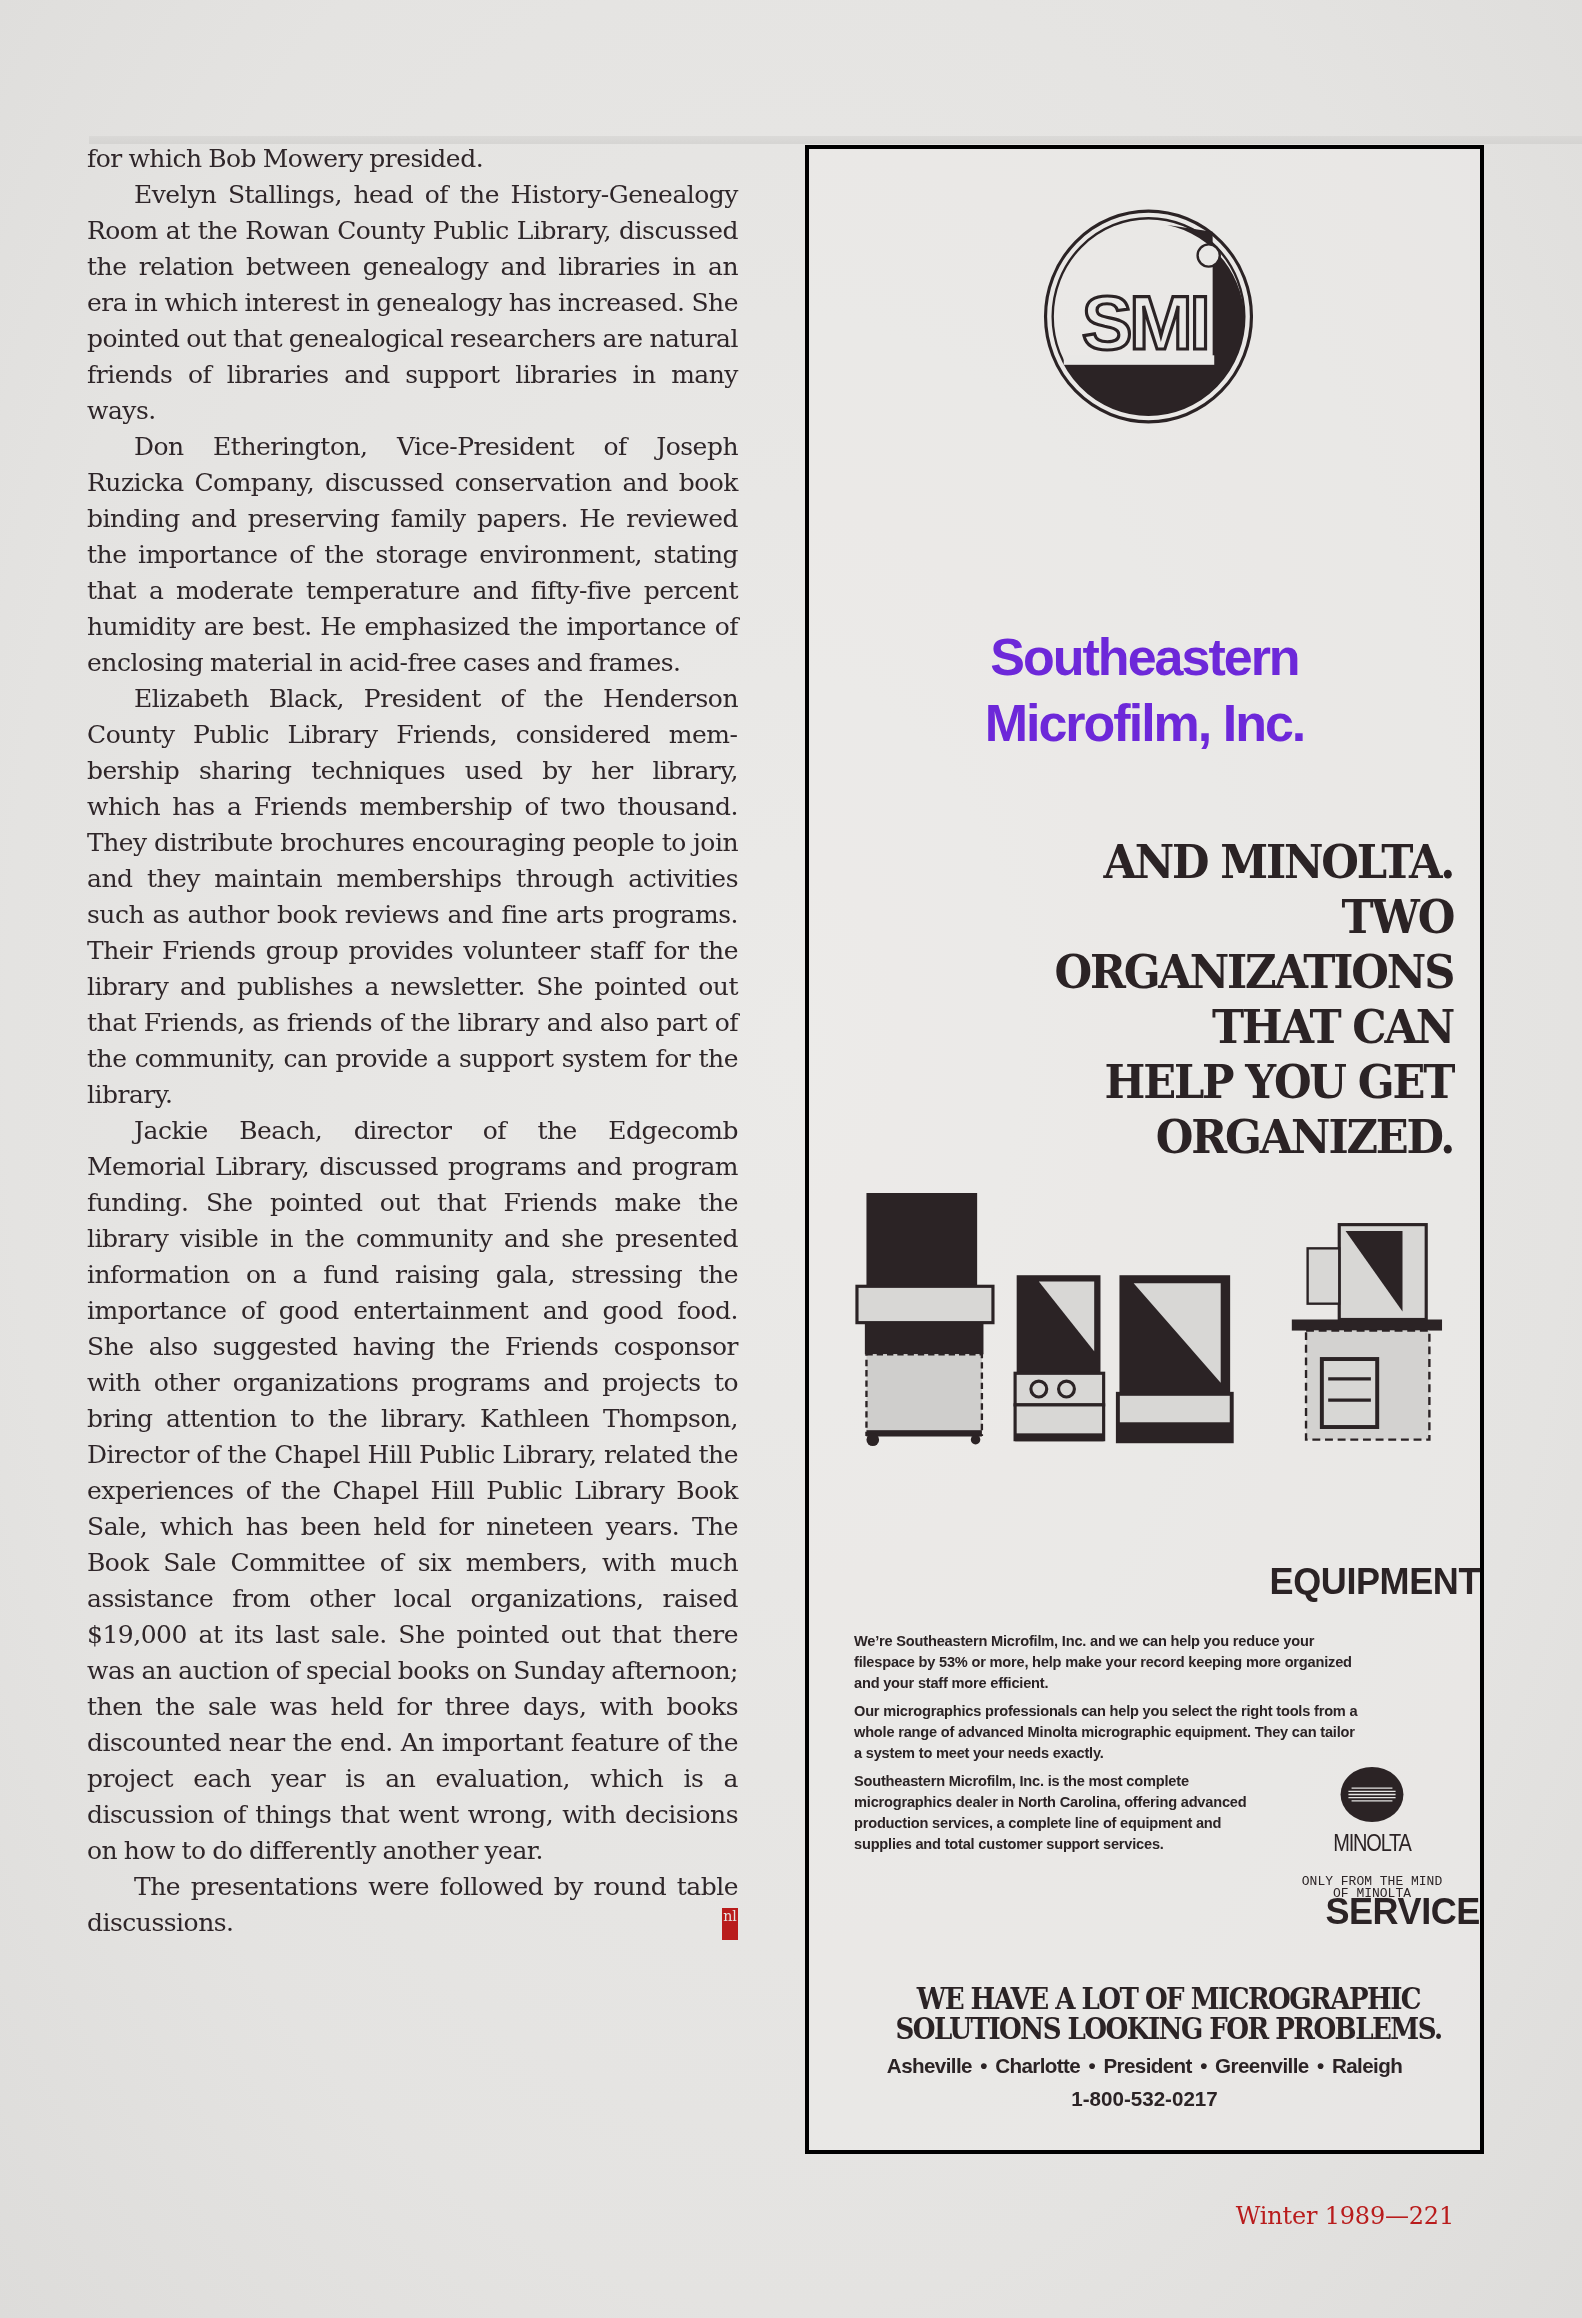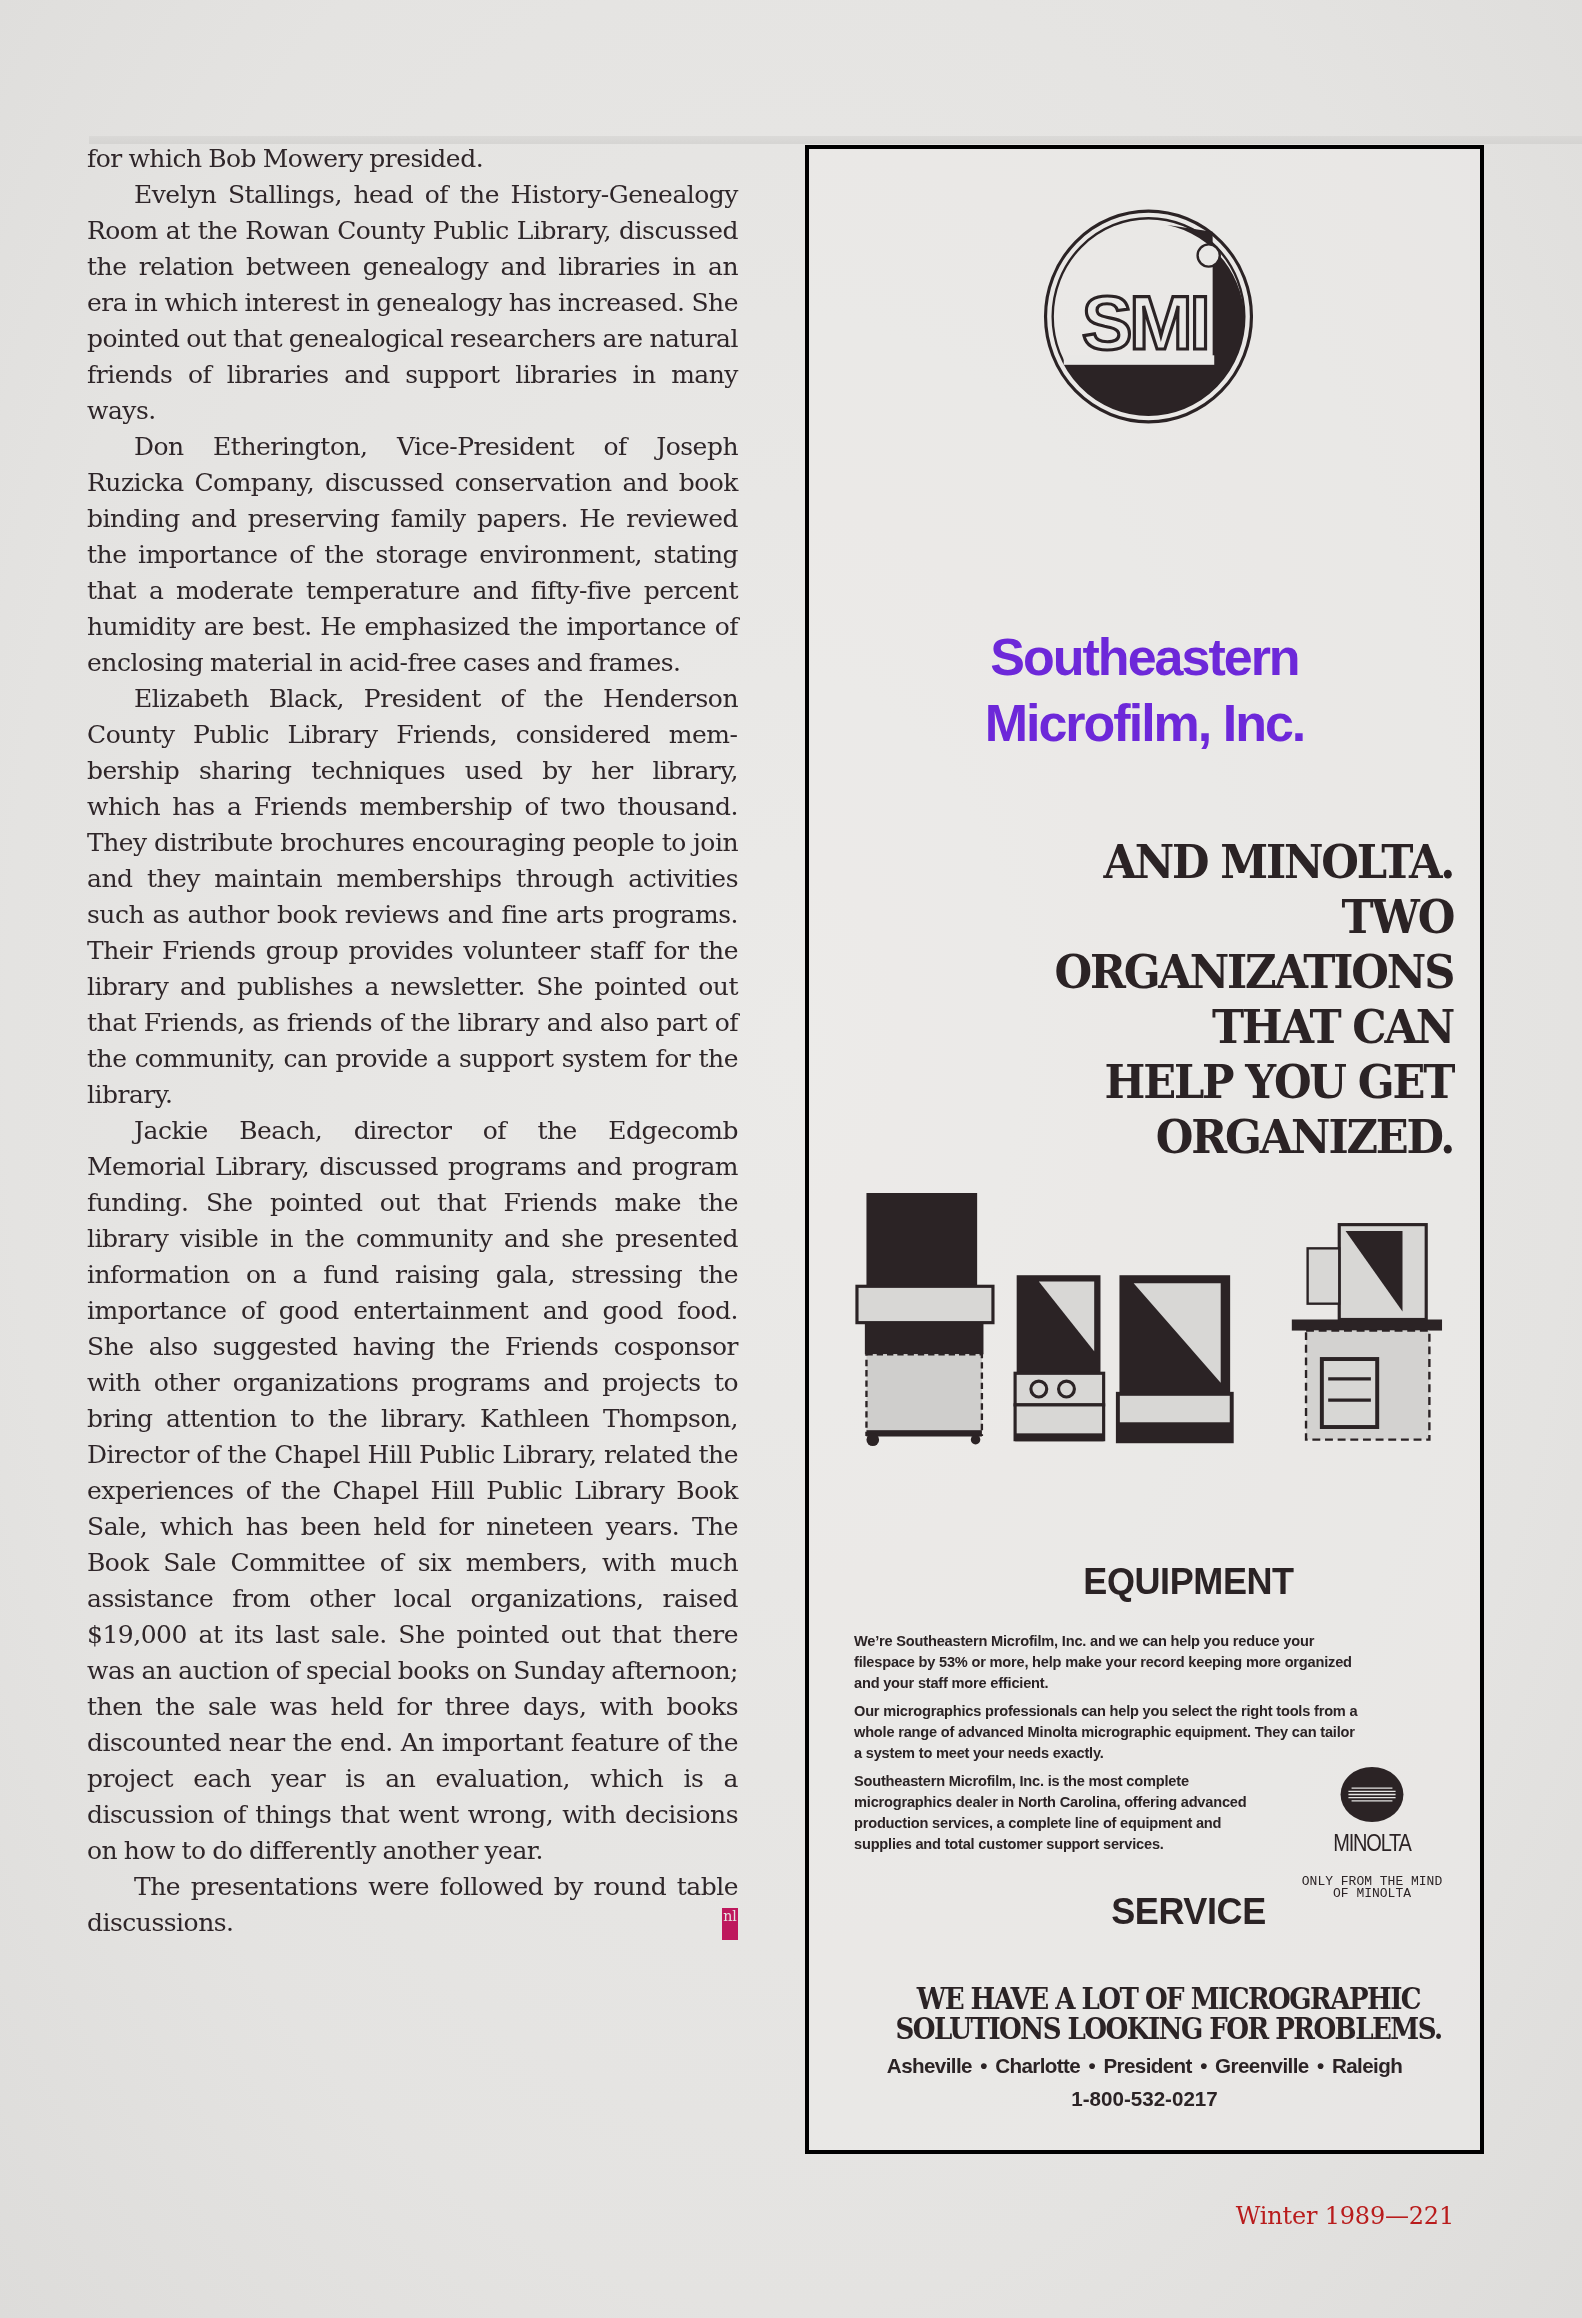--- a/index.html
+++ b/index.html
@@ -50,21 +50,21 @@
     }
     .article p.no-indent {
       text-indent: 0;
     }
     .end-mark {
       display: inline-block;
       float: right;
       width: 16px;
       height: 32px;
       margin-top: 3.2px;
-      background: #be185d;
+      background: #b91c1c;
       color: #e6e5e3;
       font-family: "DejaVu Serif", serif;
       font-size: 14.2px;
       line-height: 16px;
       text-align: center;
       text-indent: 0;
       letter-spacing: 0;
     }
 
     
@@ -118,27 +118,26 @@
       position: absolute;
       left: 40px;
       top: 1044px;
       width: 601px;
       height: 253px;
     }
     .ad-section-title {
       position: absolute;
       left: 0;
       width: 100%;
-      text-align: center;
+      text-align: right;
       font-family: "Liberation Sans", "DejaVu Sans", sans-serif;
       font-weight: bold;
       font-size: 36px;
       letter-spacing: -0.4px;
       color: #2b2325;
-      margin-left: 44px;
     }
     .ad-section-title.equip { top: 1412px; }
     .ad-section-title.service { top: 1742px; }
 
     .ad-copy {
       position: absolute;
       left: 45px;
       font-family: "Liberation Sans", "DejaVu Sans", sans-serif;
       font-weight: bold;
       font-size: 14.6px;

